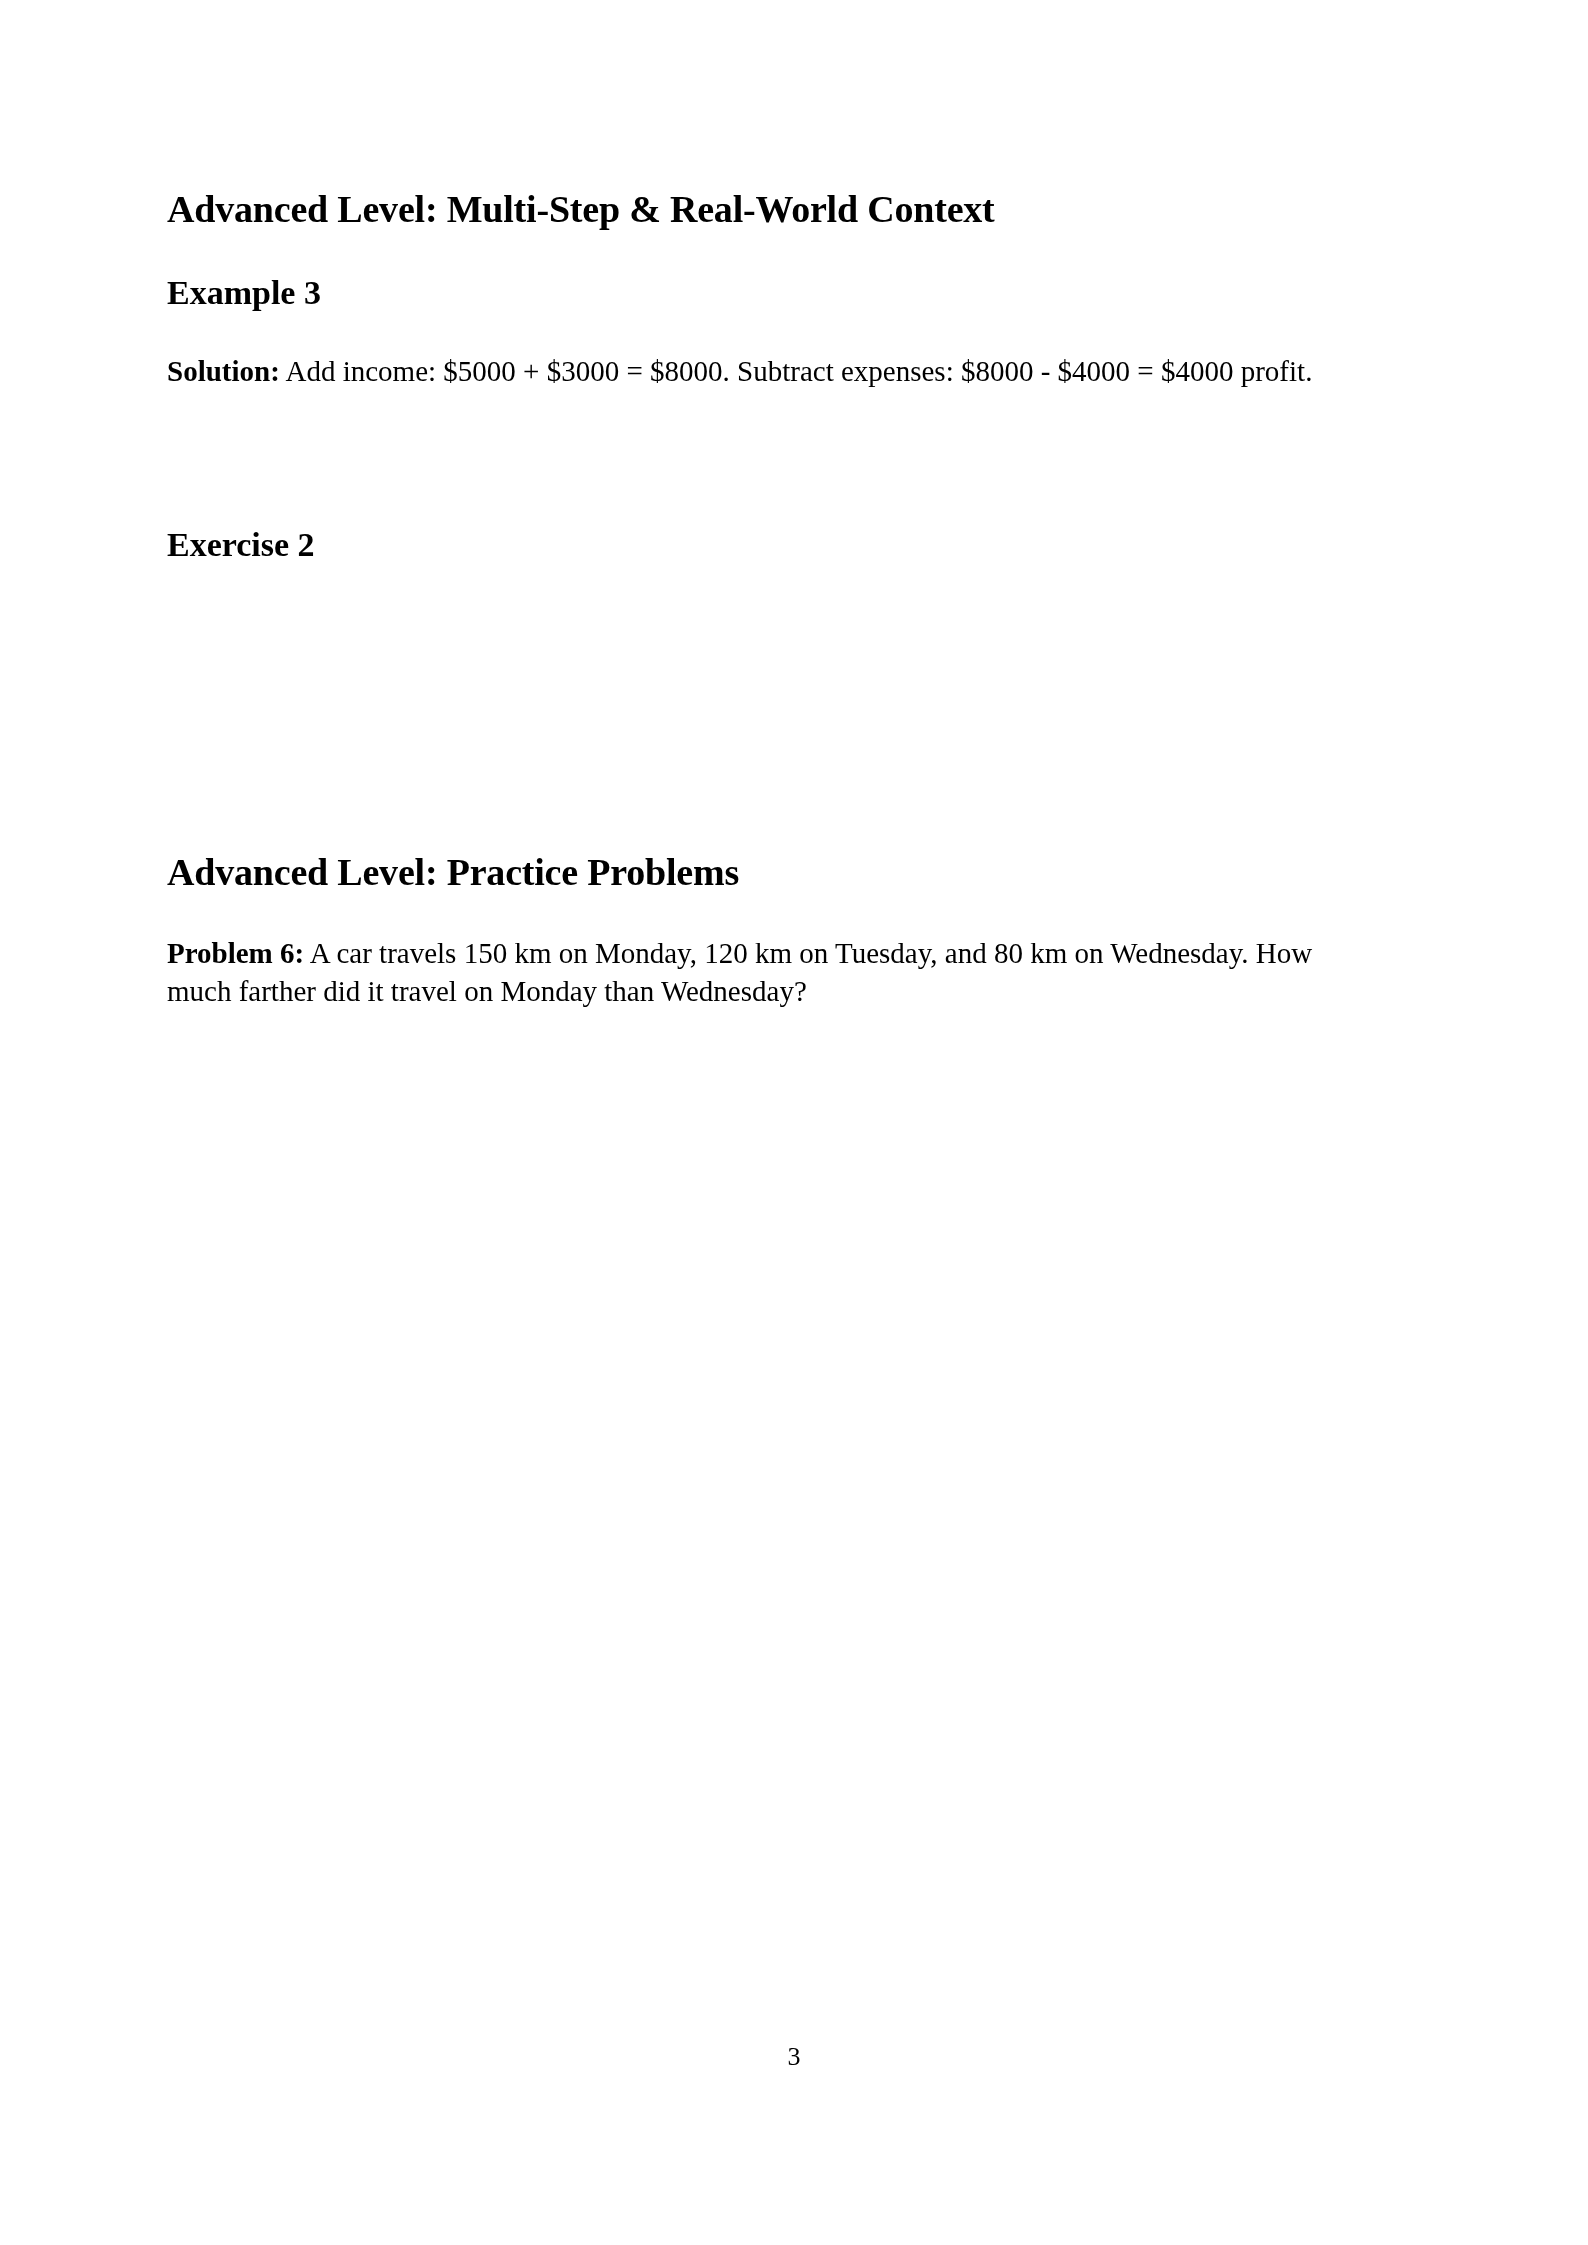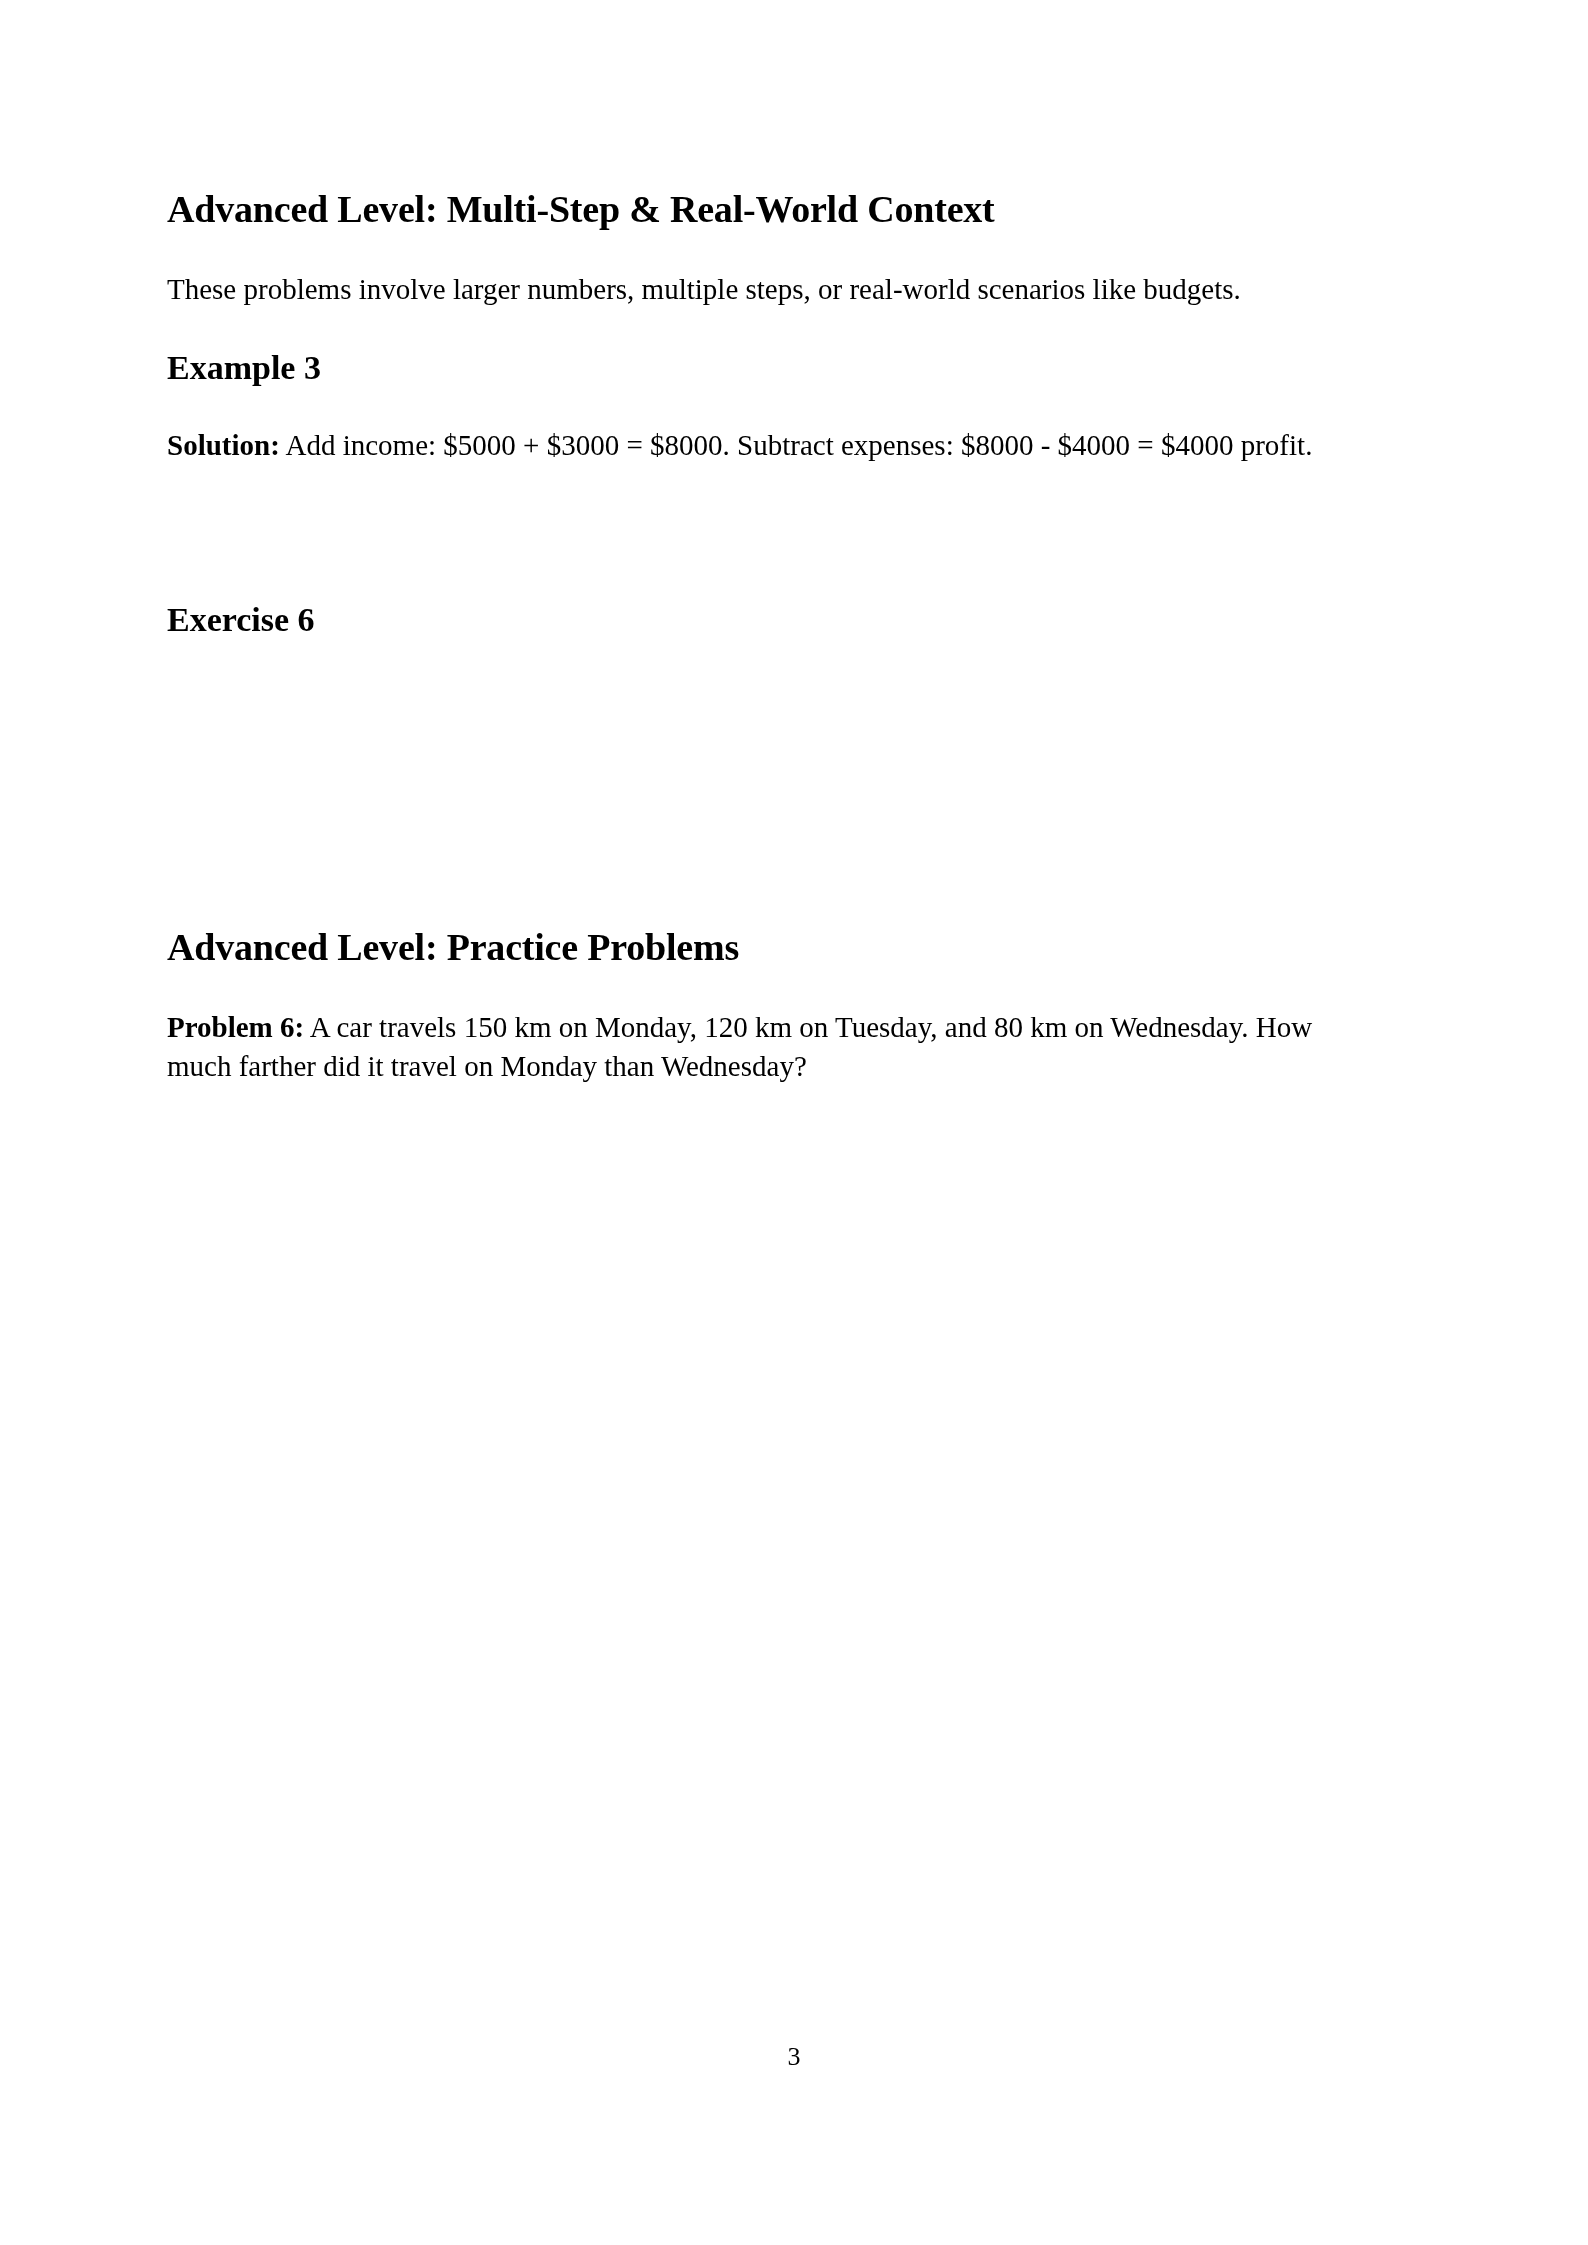--- a/index.html
+++ b/index.html
@@ -67,30 +67,29 @@
 </style>
 </head>
 <body>
 
 <div class="page">
 
   <div class="content">
 
     <h1 class="section-heading">Advanced Level: Multi-Step &amp; Real-World Context</h1>
 
-    <p class="body-text">These problems involve larger numbers, multiple steps, or real-world scenarios like budgets.</p>
 
     <p class="sub-heading">Example 3</p>
 
 
     <p class="body-text"><span class="bold-lead">Solution:</span> <span>Add income: $5000 + $3000 = $8000. Subtract expenses: $8000 - $4000 = $4000 profit.</span></p>
 
     <div class="gap-after-solution"></div>
 
-    <p class="sub-heading">Exercise 6</p>
+    <p class="sub-heading">Exercise 2</p>
 
 
     <div class="gap-before-practice"></div>
 
     <h1 class="section-heading">Advanced Level: Practice Problems</h1>
 
     <p class="body-text"><span class="bold-lead">Problem 6:</span> <span>A car travels 150 km on Monday, 120 km on Tuesday, and 80 km on Wednesday. How much farther did it travel on Monday than Wednesday?</span></p>
 
 
   </div>

